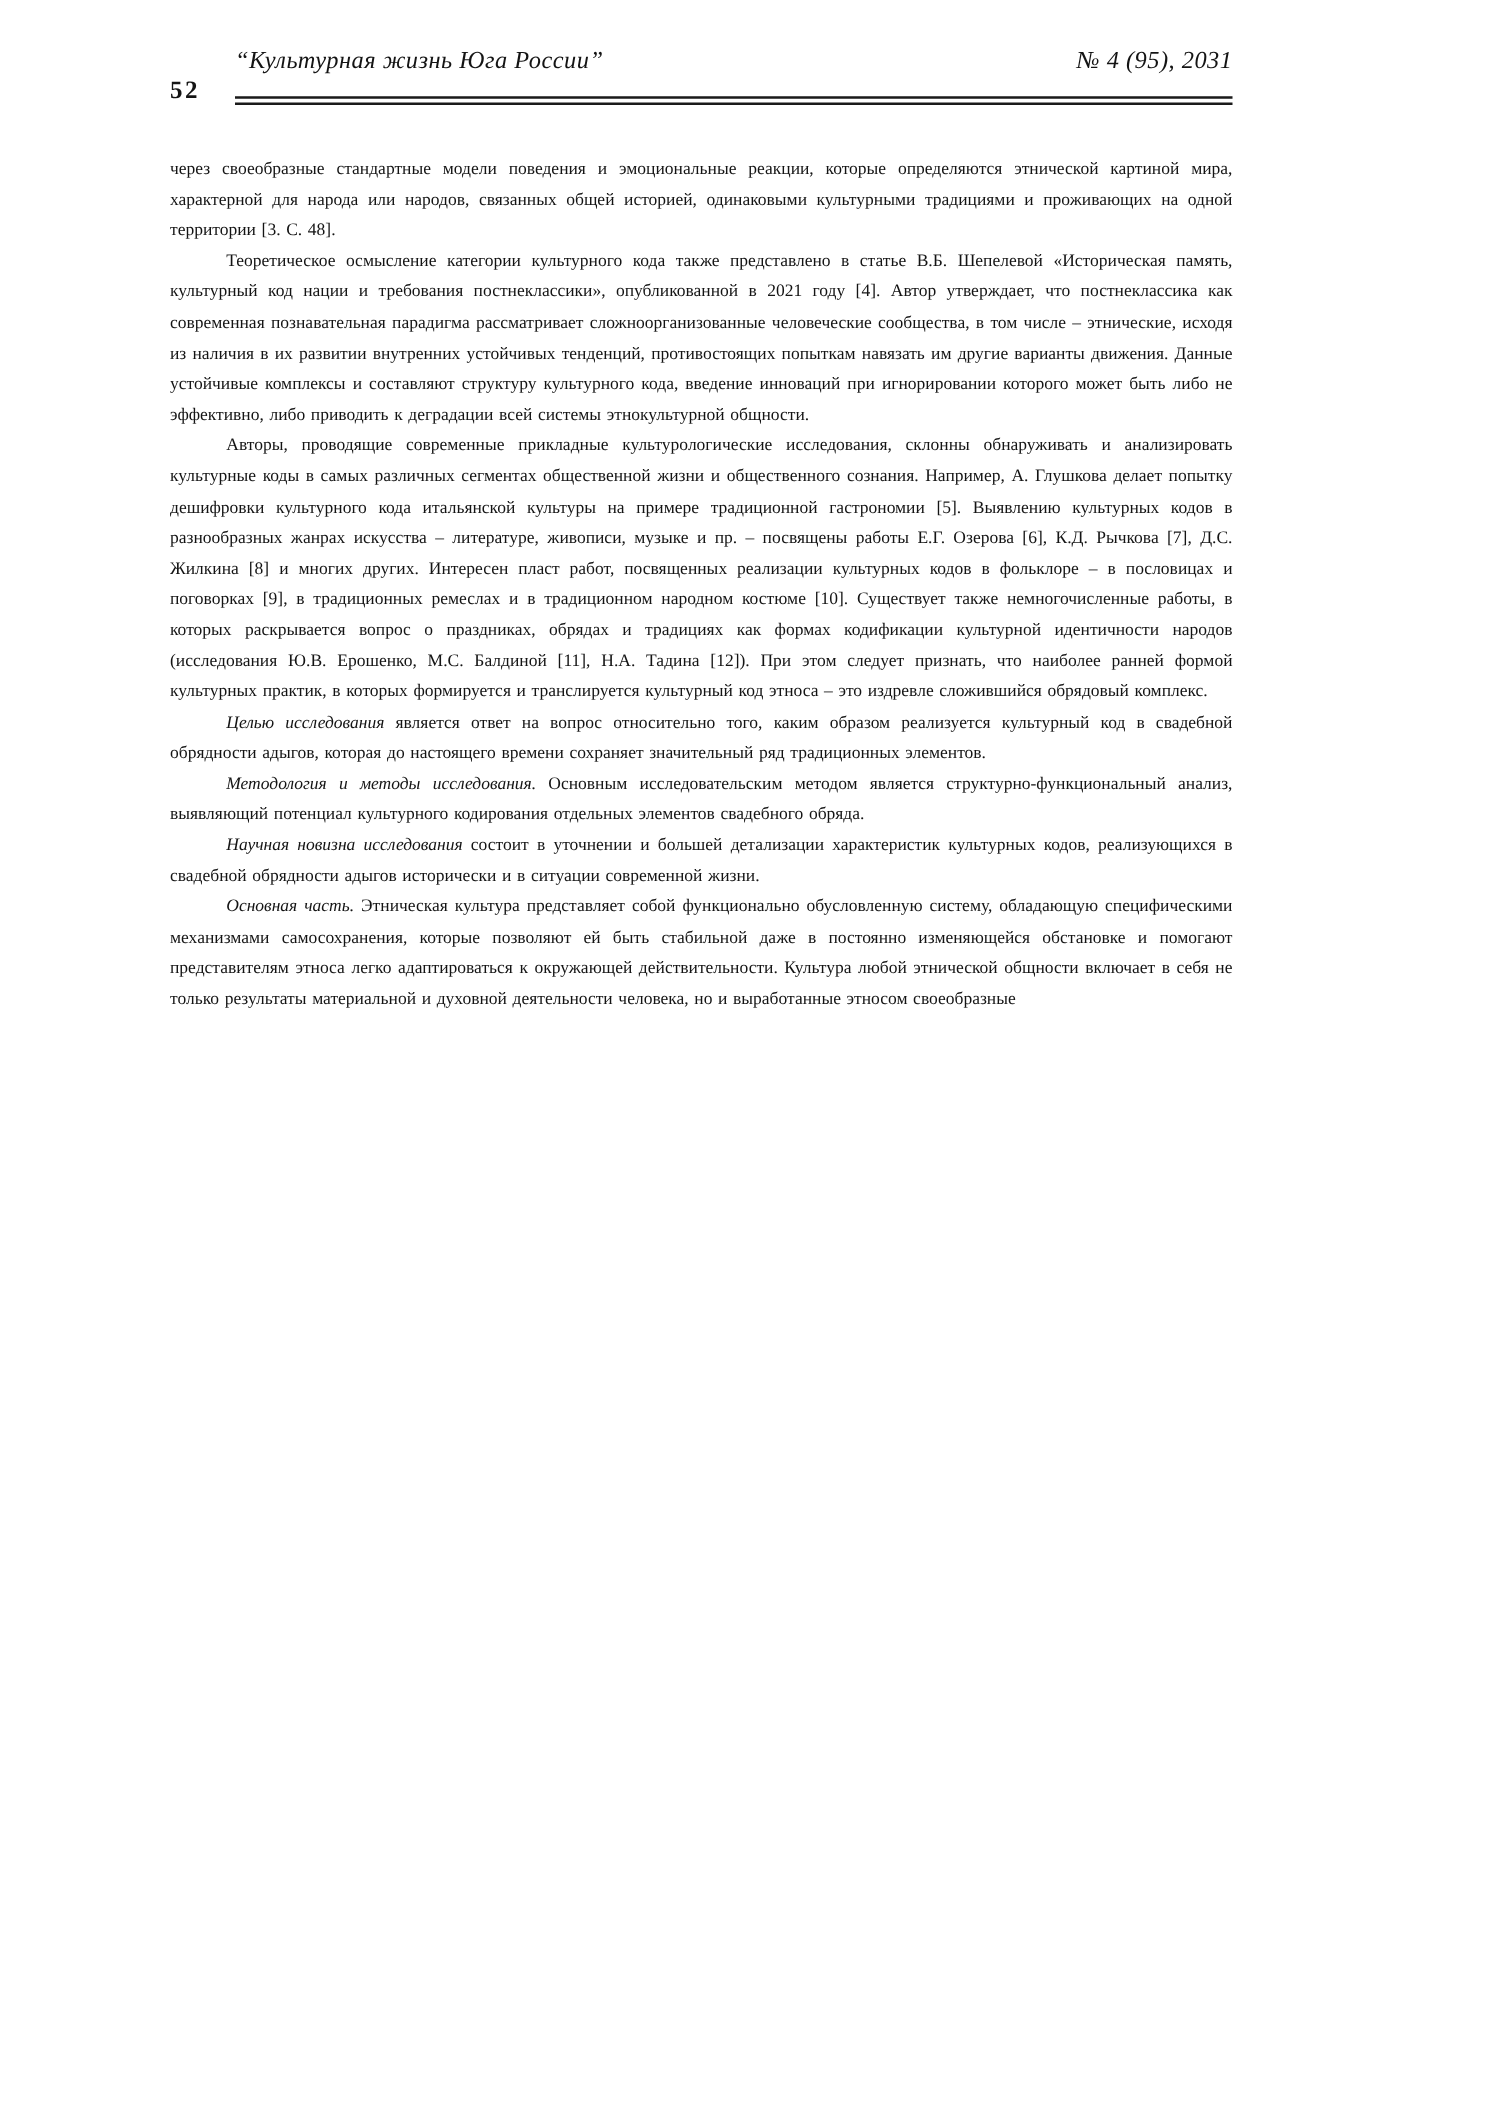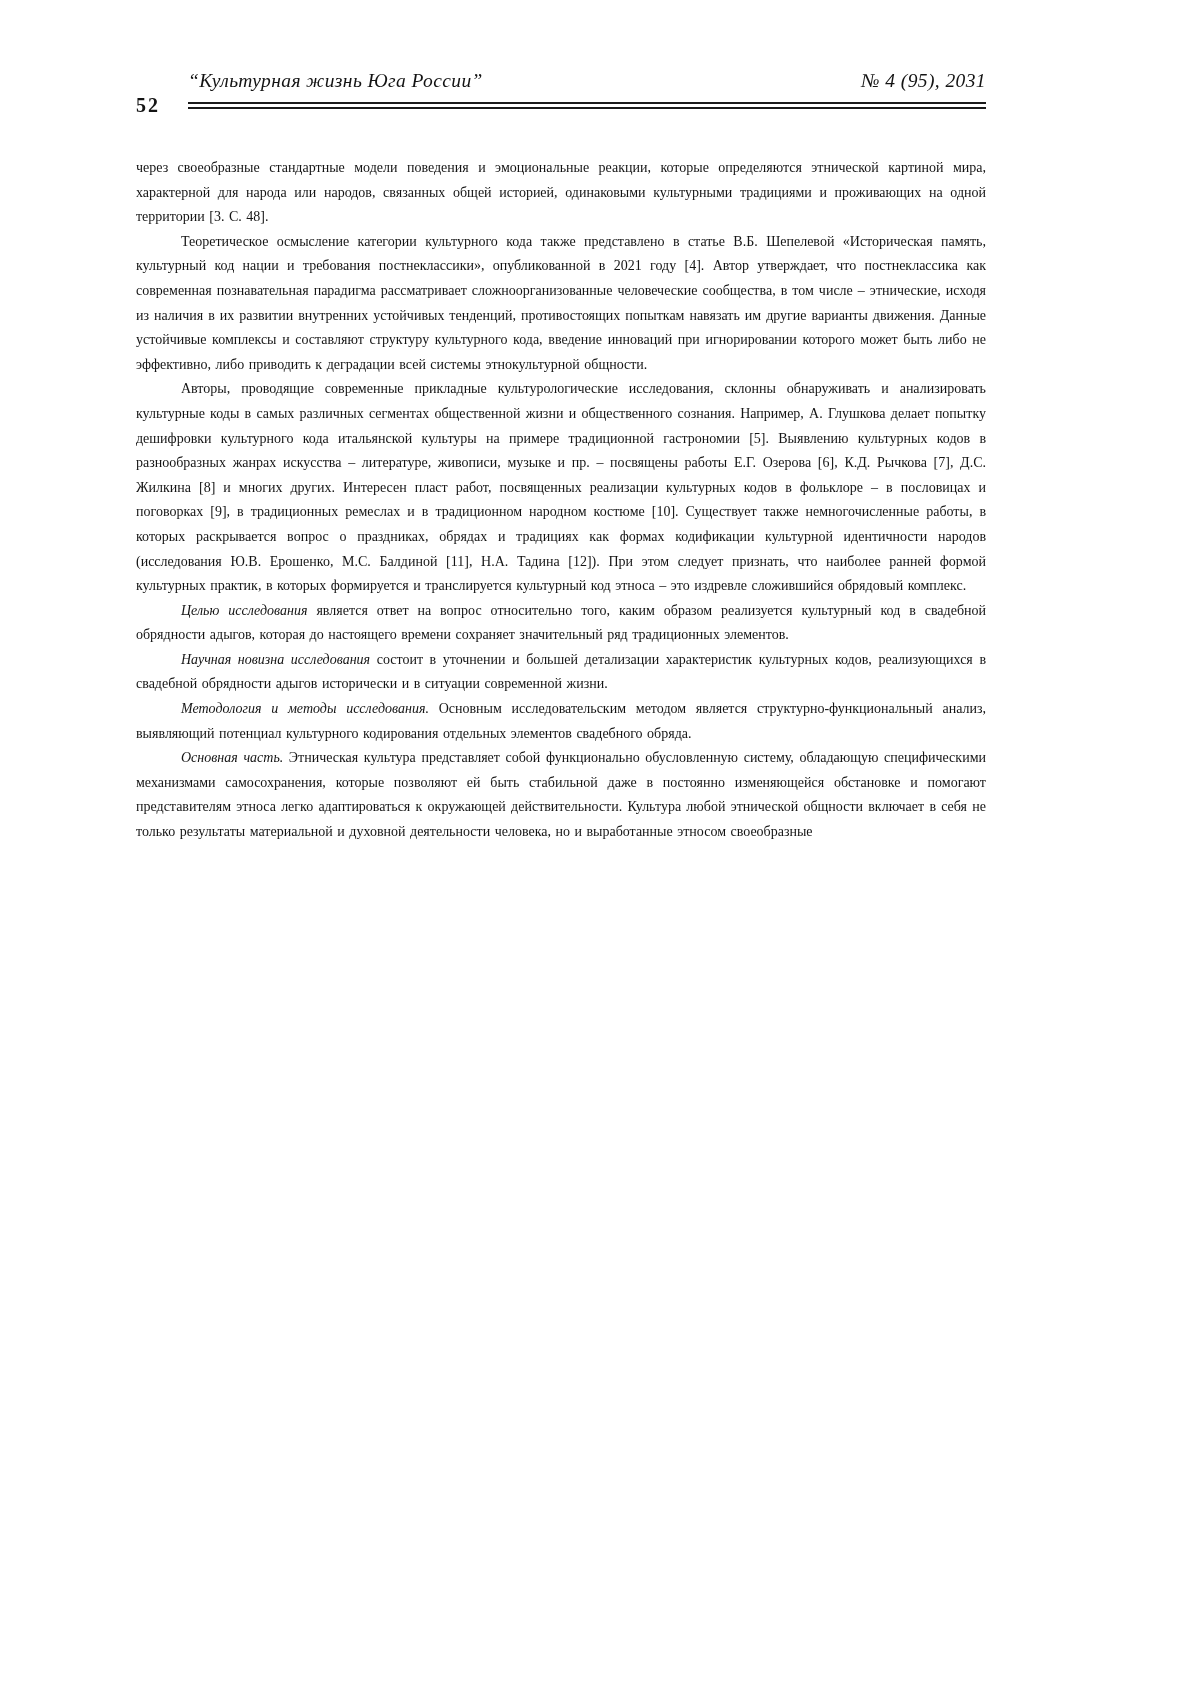--- a/index.html
+++ b/index.html
@@ -8,37 +8,37 @@
     width: 1200px;
     height: 1698px;
     position: relative;
     font-family: "Liberation Serif", serif;
     color: #141414;
     overflow: hidden;
   }
   .page {
     position: absolute;
     inset: 0;
-    padding: 70px 214px 60px 136px;
+    padding: 38px 214px 60px 136px;
   }
   
   .header-row {
     display: flex;
     justify-content: space-between;
     align-items: baseline;
     font-style: italic;
     font-size: 19.5px;
     letter-spacing: 0.4px;
     padding-left: 52px;
   }
   .journal-title { white-space: nowrap; }
   .issue-info { white-space: nowrap; }
   .rule-row {
     display: flex;
-    align-items: center;
+    align-items: flex-end;
     margin-top: 2px;
     height: 22px;
   }
   .page-number {
     font-weight: bold;
     font-style: normal;
     font-size: 20px;
     width: 52px;
     letter-spacing: 2px;
   }
@@ -73,17 +73,17 @@
       <span class="page-number">52</span>
       <div class="double-rule"></div>
     </div>
   </header>
 
   <main class="article-body">
       <p class="para"><span class="run">через своеобразные стандартные модели поведения и эмоциональные реакции, которые определяются этнической картиной мира, характерной для народа или народов, связанных общей историей, одинаковыми культурными традициями и проживающих на одной территории [3. С. 48].</span></p>
       <p class="para indent"><span class="run">Теоретическое осмысление категории культурного кода также представлено в статье В.Б. Шепелевой «Историческая память, культурный код нации и требования постнеклассики», опубликованной в 2021 году [4]. Автор утверждает, что постнеклассика как современная познавательная парадигма рассматривает сложноорганизованные человеческие сообщества, в том числе – этнические, исходя из наличия в их развитии внутренних устойчивых тенденций, противостоящих попыткам навязать им другие варианты движения. Данные устойчивые комплексы и составляют структуру культурного кода, введение инноваций при игнорировании которого может быть либо не эффективно, либо приводить к деградации всей системы этнокультурной общности.</span></p>
       <p class="para indent"><span class="run">Авторы, проводящие современные прикладные культурологические исследования, склонны обнаруживать и анализировать культурные коды в самых различных сегментах общественной жизни и общественного сознания. Например, А. Глушкова делает попытку дешифровки культурного кода итальянской культуры на примере традиционной гастрономии [5]. Выявлению культурных кодов в разнообразных жанрах искусства – литературе, живописи, музыке и пр. – посвящены работы Е.Г. Озерова [6], К.Д. Рычкова [7], Д.С. Жилкина [8] и многих других. Интересен пласт работ, посвященных реализации культурных кодов в фольклоре – в пословицах и поговорках [9], в традиционных ремеслах и в традиционном народном костюме [10]. Существует также немногочисленные работы, в которых раскрывается вопрос о праздниках, обрядах и традициях как формах кодификации культурной идентичности народов (исследования Ю.В. Ерошенко, М.С. Балдиной [11], Н.А. Тадина [12]). При этом следует признать, что наиболее ранней формой культурных практик, в которых формируется и транслируется культурный код этноса – это издревле сложившийся обрядовый комплекс.</span></p>
       <p class="para indent"><span class="run italic">Целью исследования</span><span class="run"> является ответ на вопрос относительно того, каким образом реализуется культурный код в свадебной обрядности адыгов, которая до настоящего времени сохраняет значительный ряд традиционных элементов.</span></p>
+      <p class="para indent"><span class="run italic">Методология и методы исследования.</span><span class="run"> Основным исследовательским методом является структурно-функциональный анализ, выявляющий потенциал культурного кодирования отдельных элементов свадебного обряда.</span></p>
       <p class="para indent"><span class="run italic">Научная новизна исследования</span><span class="run"> состоит в уточнении и большей детализации характеристик культурных кодов, реализующихся в свадебной обрядности адыгов исторически и в ситуации современной жизни.</span></p>
-      <p class="para indent"><span class="run italic">Методология и методы исследования.</span><span class="run"> Основным исследовательским методом является структурно-функциональный анализ, выявляющий потенциал культурного кодирования отдельных элементов свадебного обряда.</span></p>
       <p class="para indent"><span class="run italic">Основная часть.</span><span class="run"> Этническая культура представляет собой функционально обусловленную систему, обладающую специфическими механизмами самосохранения, которые позволяют ей быть стабильной даже в постоянно изменяющейся обстановке и помогают представителям этноса легко адаптироваться к окружающей действительности. Культура любой этнической общности включает в себя не только результаты материальной и духовной деятельности человека, но и выработанные этносом своеобразные</span></p>
     </main>
 </div>
 
 </body></html>

